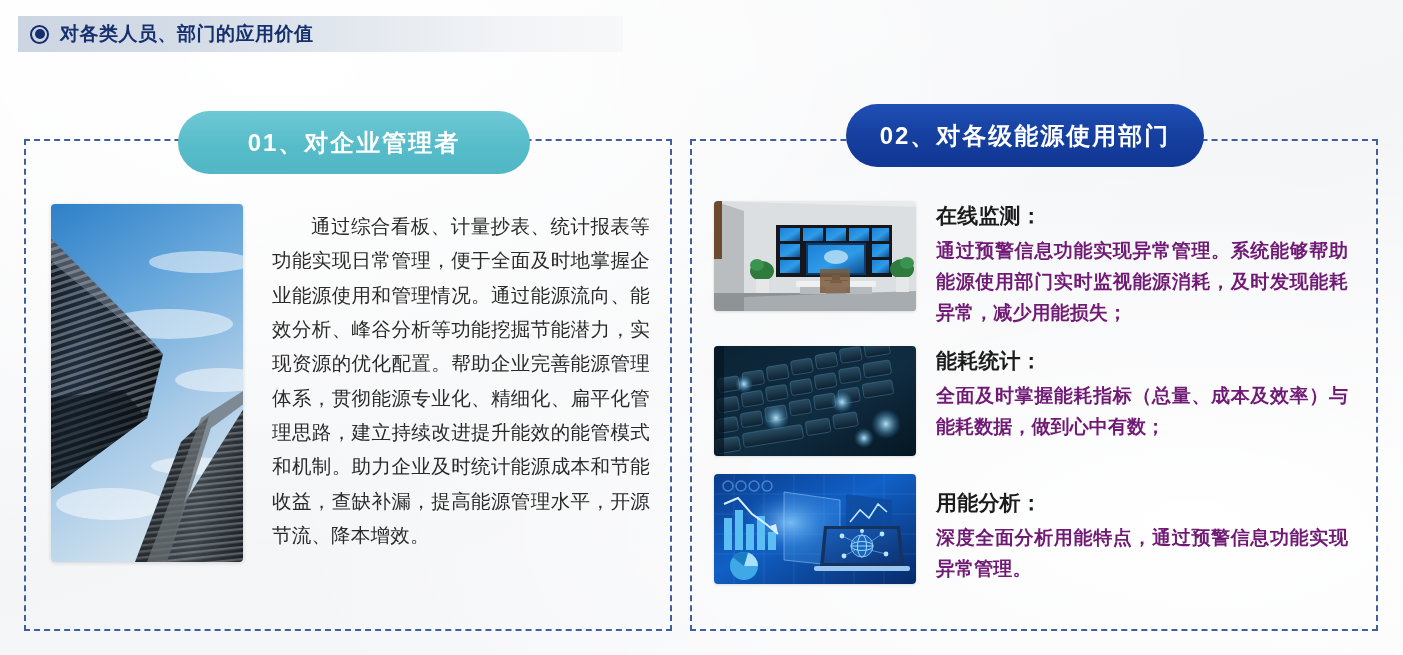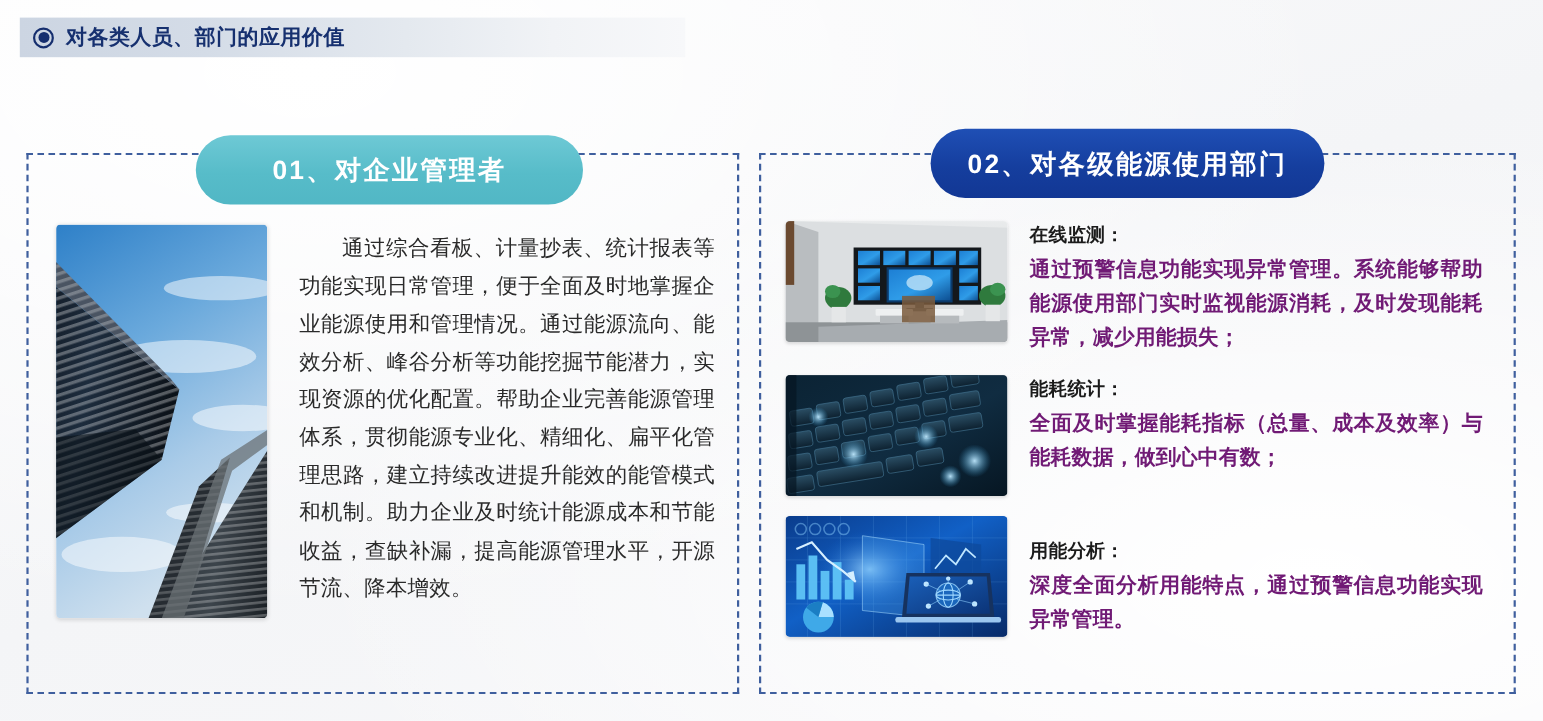--- a/index.html
+++ b/index.html
@@ -82,25 +82,25 @@
     align-items: center;
     justify-content: center;
     color: #ffffff;
     font-size: 24px;
     font-weight: 700;
     letter-spacing: 2px;
     white-space: nowrap;
     z-index: 5;
   }
   .pill-01 {
-    left: 178px; top: 123px; width: 352px;
+    left: 178px; top: 111px; width: 352px;
     background: linear-gradient(180deg, #6ec9d5 0%, #57bcc9 55%, #51b7c5 100%);
   }
   .pill-02 {
-    left: 846px; top: 117px; width: 358px;
+    left: 846px; top: 104px; width: 358px;
     background: linear-gradient(180deg, #1f4fb5 0%, #153e9e 55%, #123794 100%);
   }
 
   
   .left-body {
     position: absolute;
     left: 24px; top: 126px;
     width: 648px; height: 492px;
     display: flex;
     padding: 78px 22px 24px 27px;
@@ -154,21 +154,21 @@
     box-shadow: 0 1px 3px rgba(0,0,0,.13);
   }
   .thumb svg { display: block; width: 100%; height: 100%; }
 
   .feature-text {
     flex: 1 1 auto;
     margin-left: 20px;
     padding-top: 1px;
   }
   .feature-title {
-    font-size: 17px;
+    font-size: 21px;
     font-weight: 700;
     color: #1b1b1b;
     margin-bottom: 6px;
     letter-spacing: 0.2px;
   }
   .feature-desc {
     font-size: 19px;
     line-height: 1.62;
     color: #701a75;
     text-align: justify;

